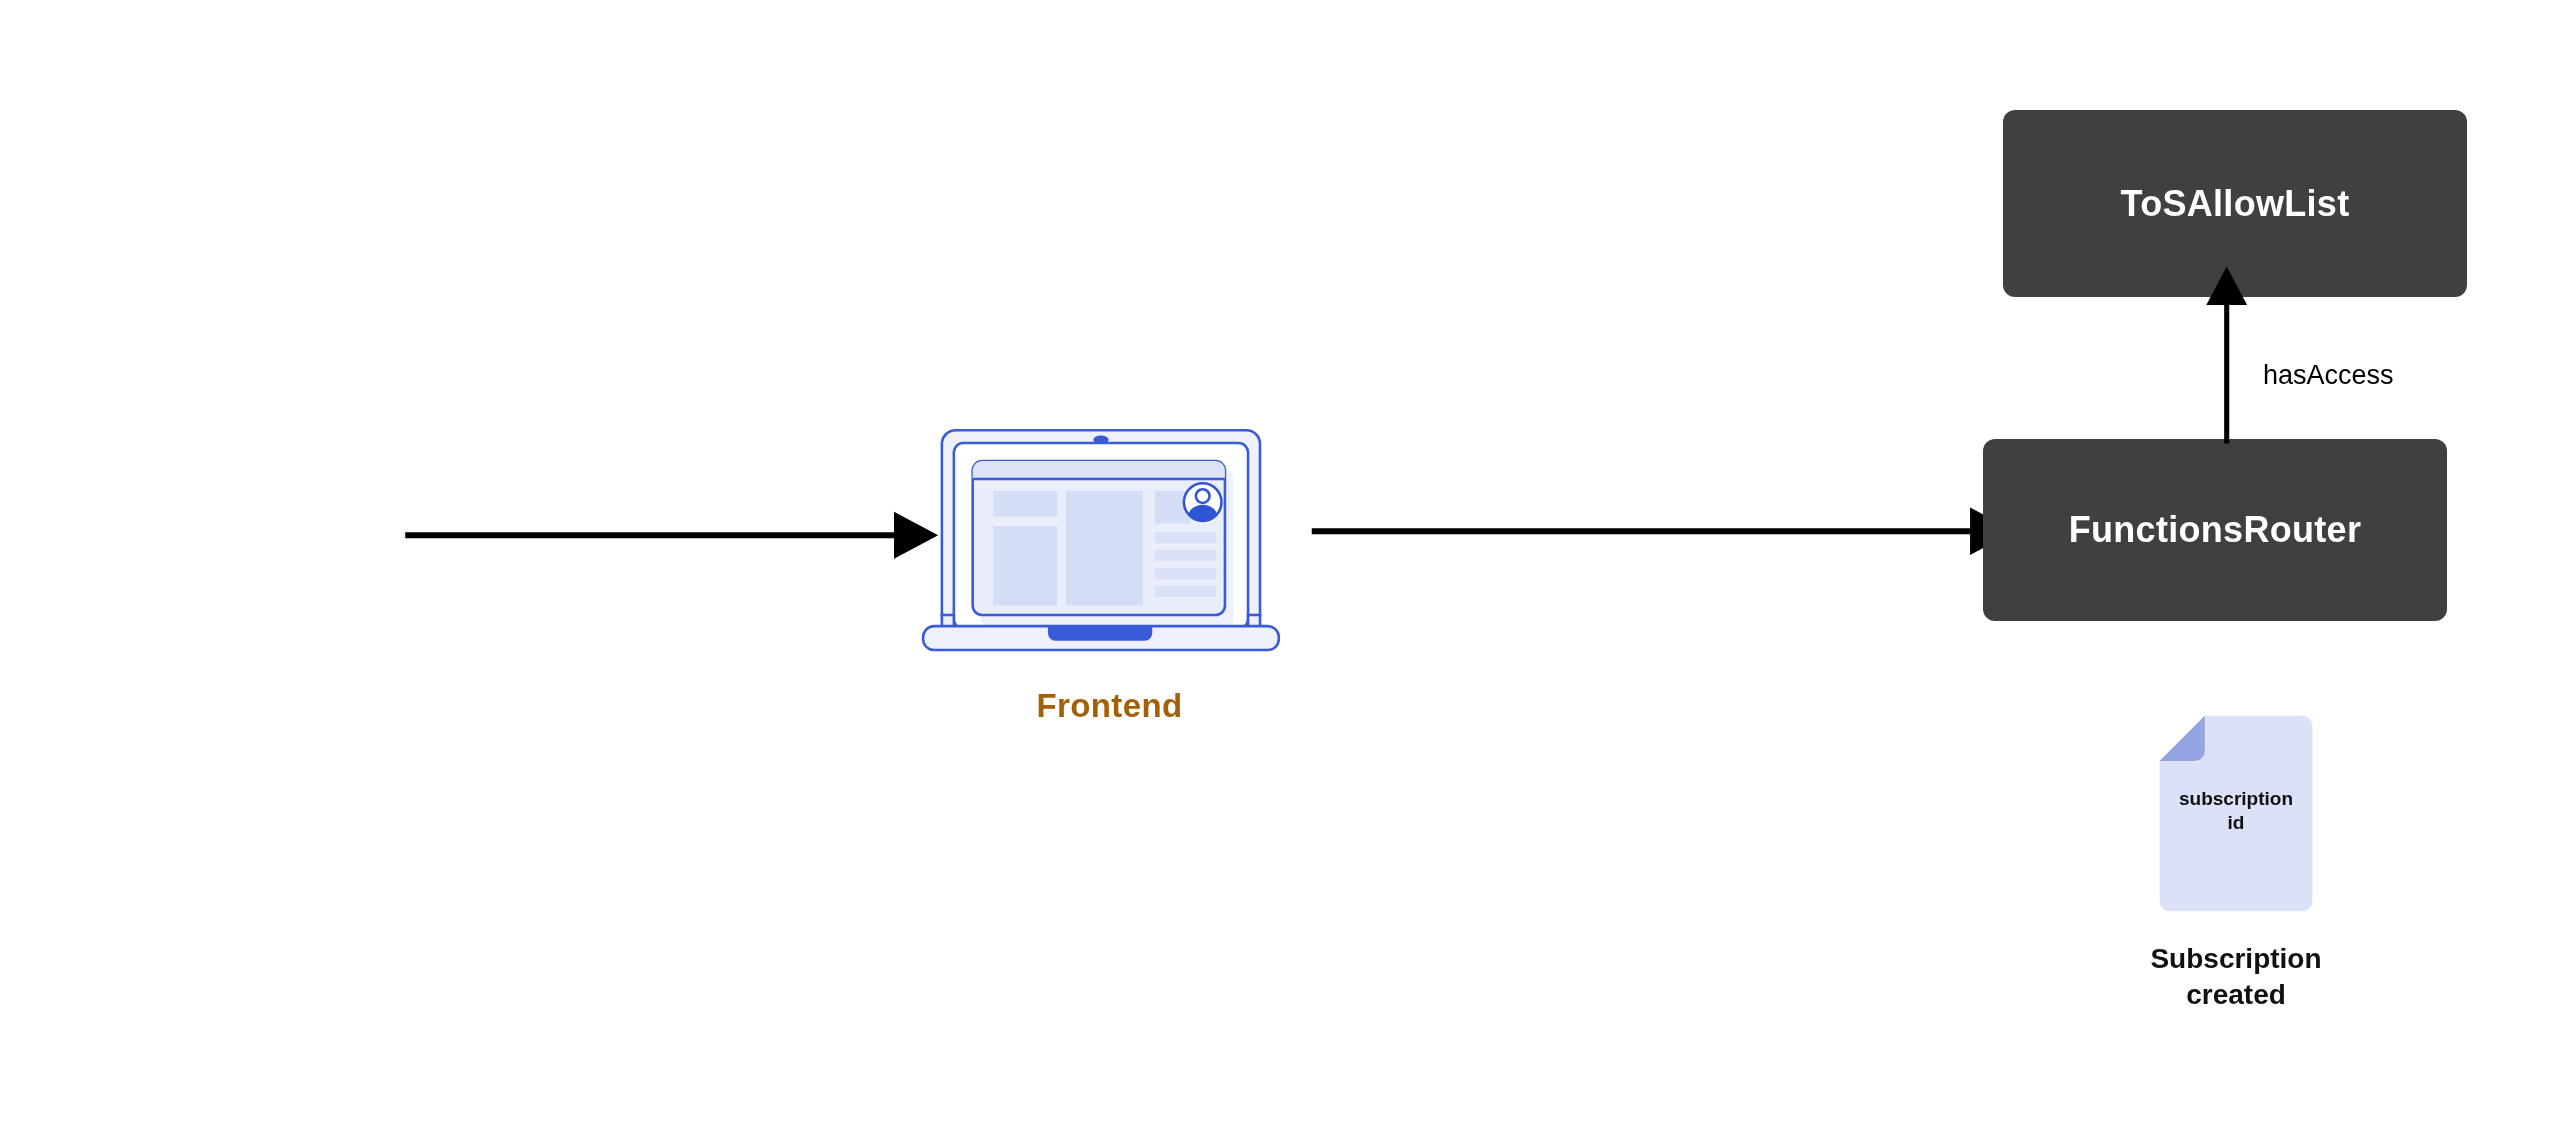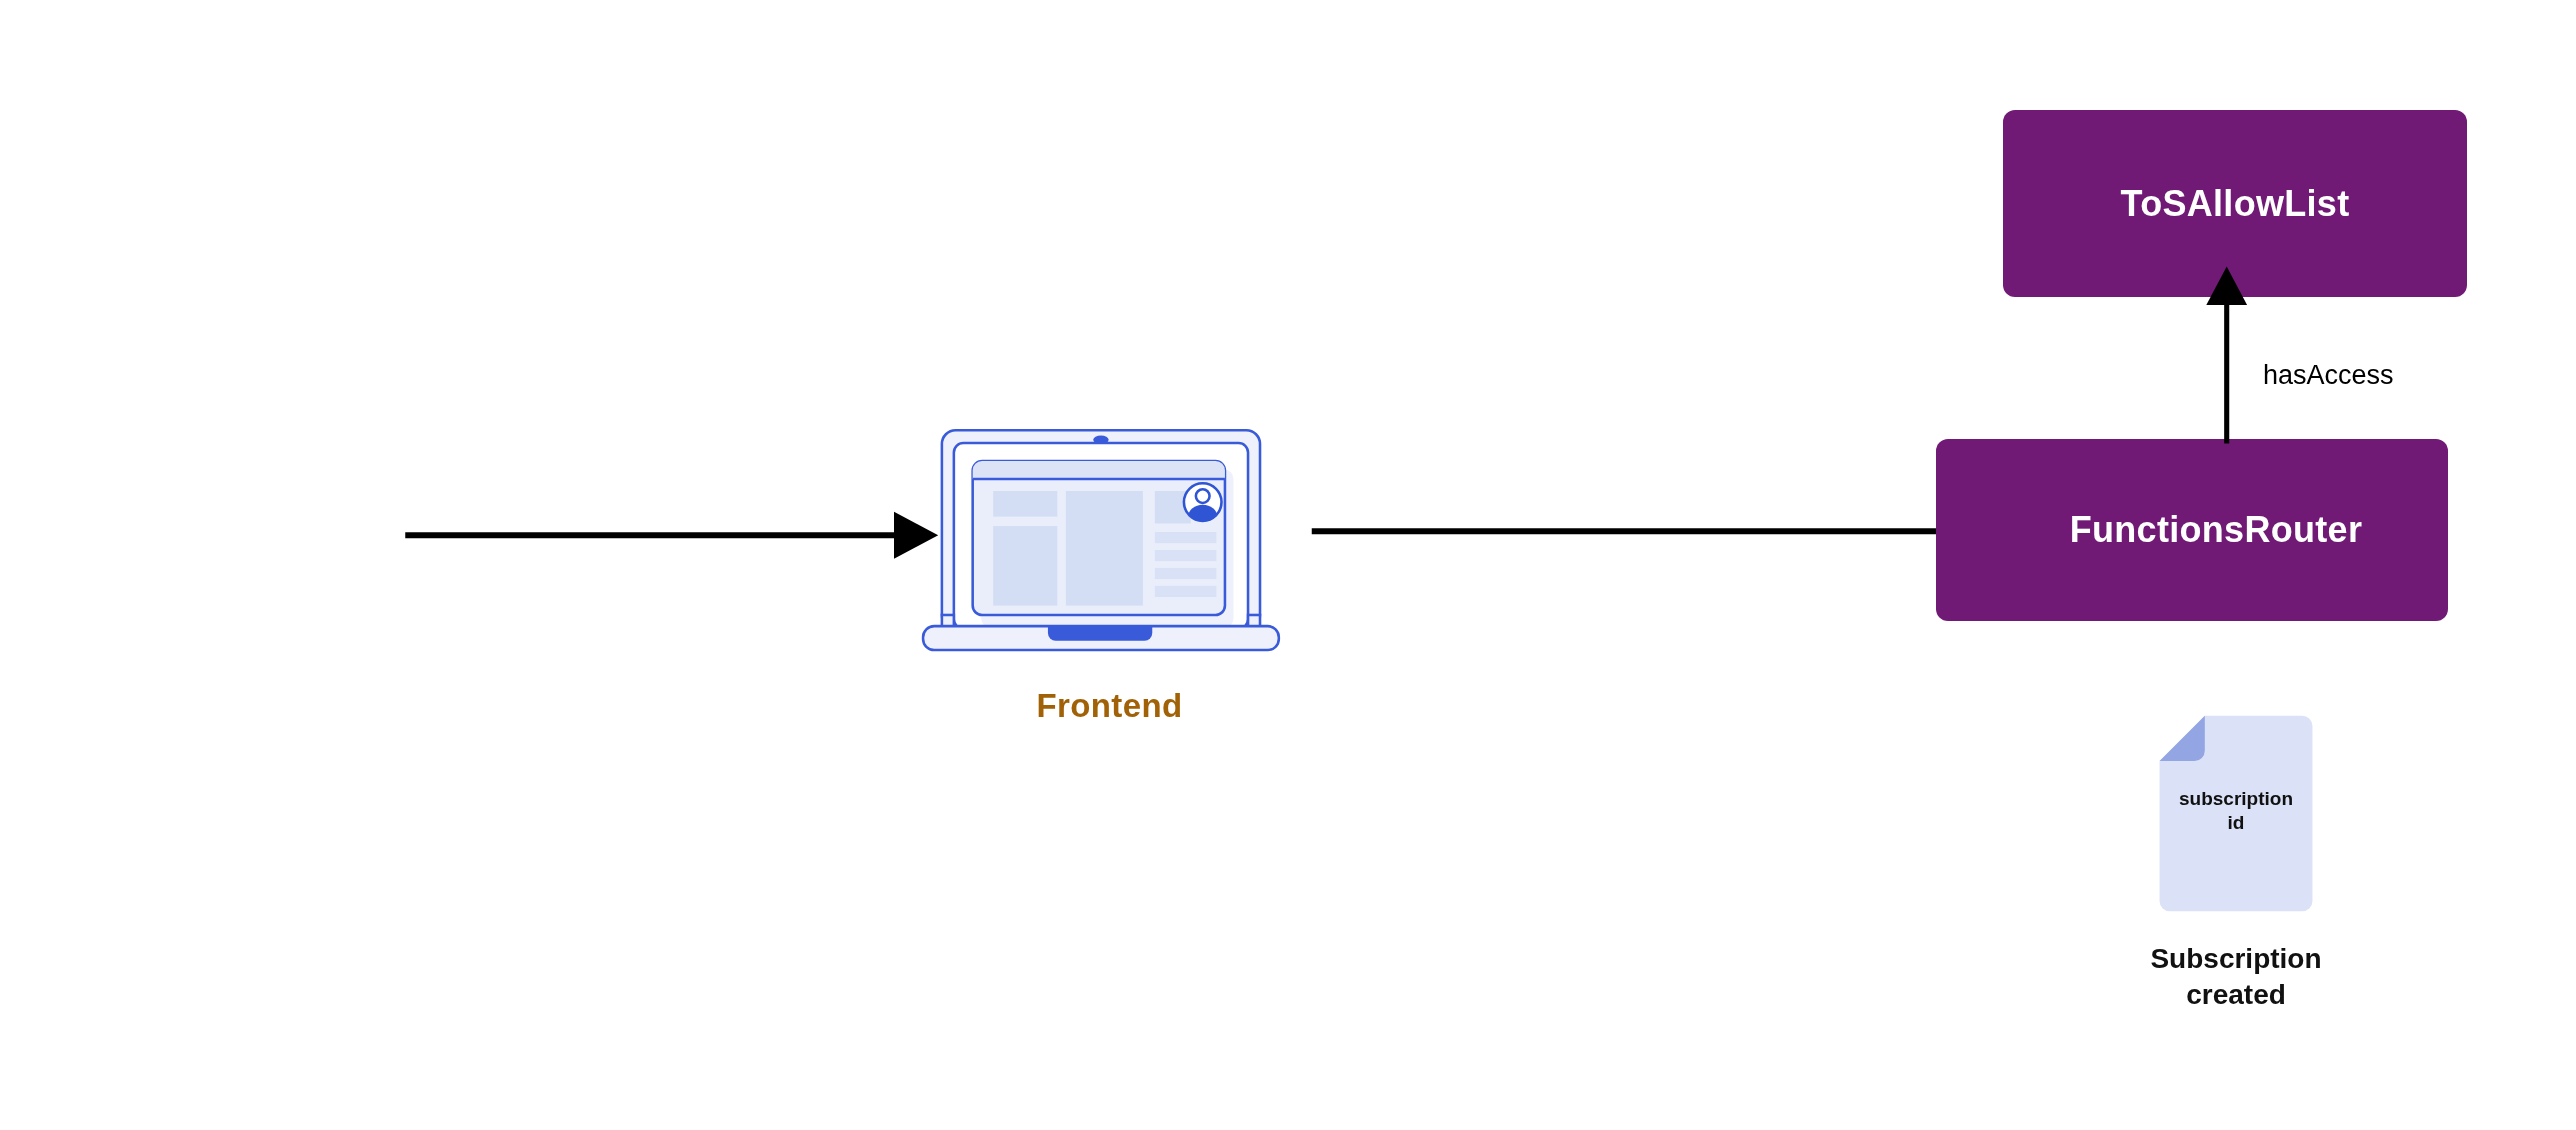--- a/index.html
+++ b/index.html
@@ -76,42 +76,41 @@
     font-size: 33px;
     font-weight: bold;
     color: #a16207;
     letter-spacing: 0.4px;
     margin-top: 19px;
   }
 
   
   .contract-box {
     position: absolute;
-    background: #701a75;
+    background: #404040;
     border-radius: 12px;
     display: flex;
     align-items: center;
     justify-content: center;
     color: #ffffff;
     font-size: 36px;
     font-weight: bold;
     letter-spacing: 0.3px;
   }
   #tos-allowlist-box {
     left: 2003px;
     top: 110px;
     width: 464px;
     height: 187px;
   }
   #functions-router-box {
-    left: 1936px;
+    left: 1983px;
     top: 439px;
     width: 464px;
     height: 182px;
-    padding-left: 48px;
   }
 
   
   .arrow-svg {
     position: absolute;
     overflow: visible;
   }
   #arrow-eoa-frontend {
     left: 403px;
     top: 514px;

